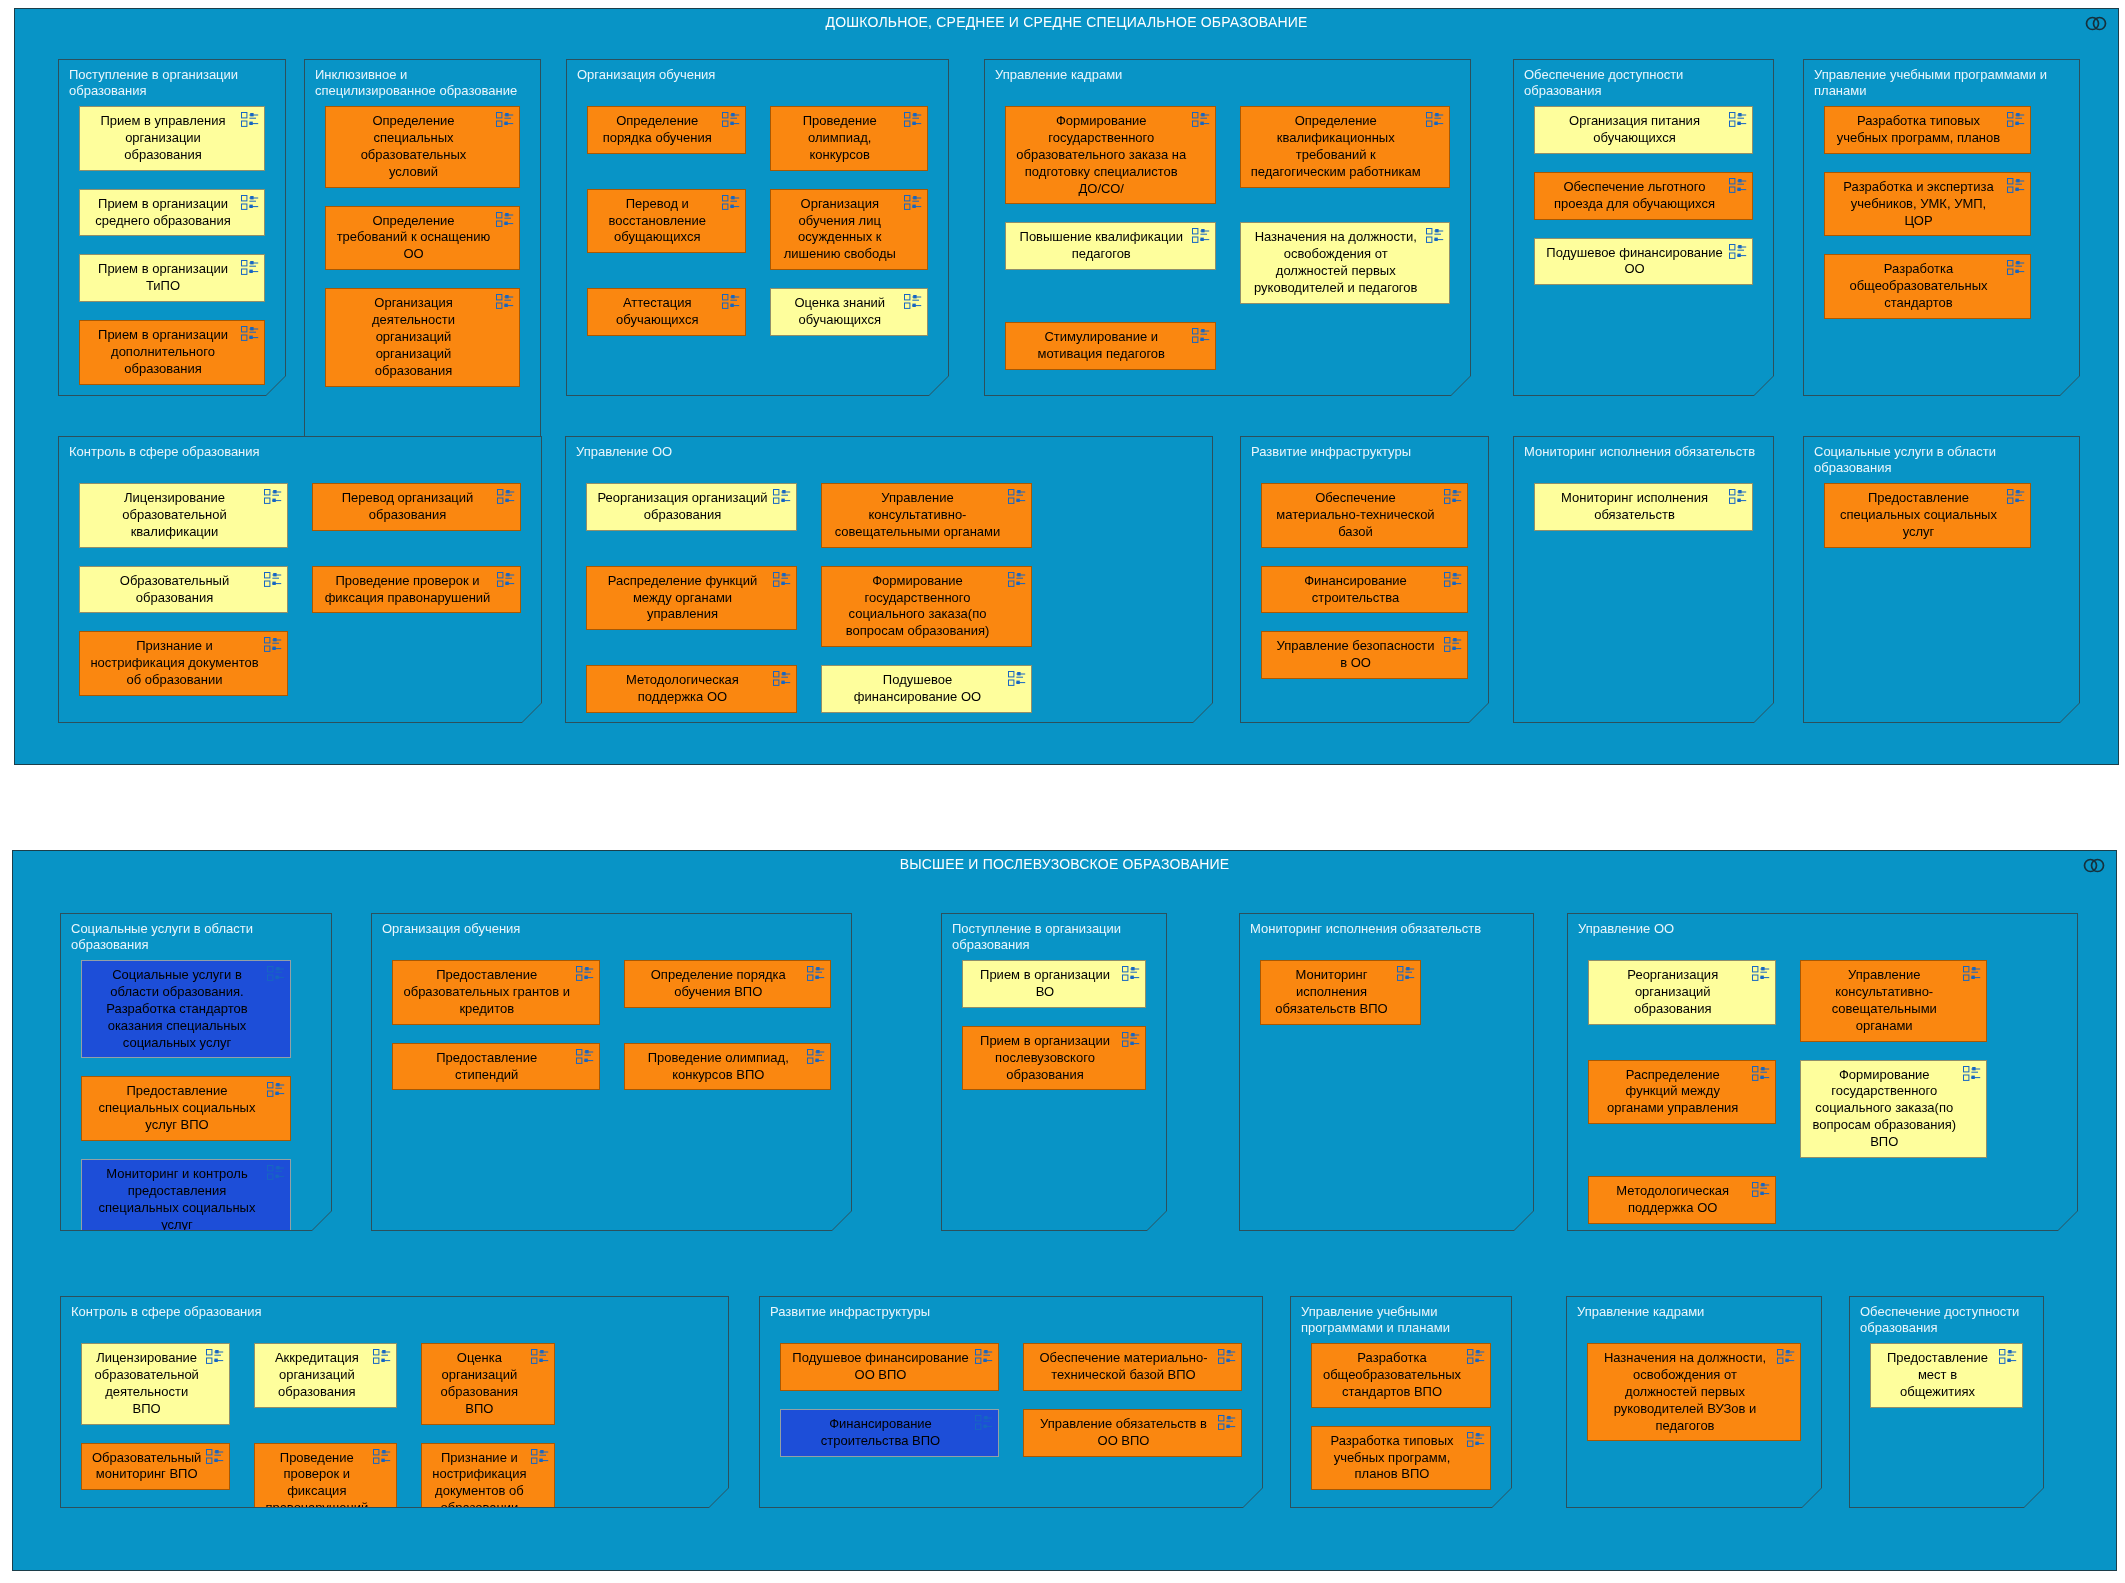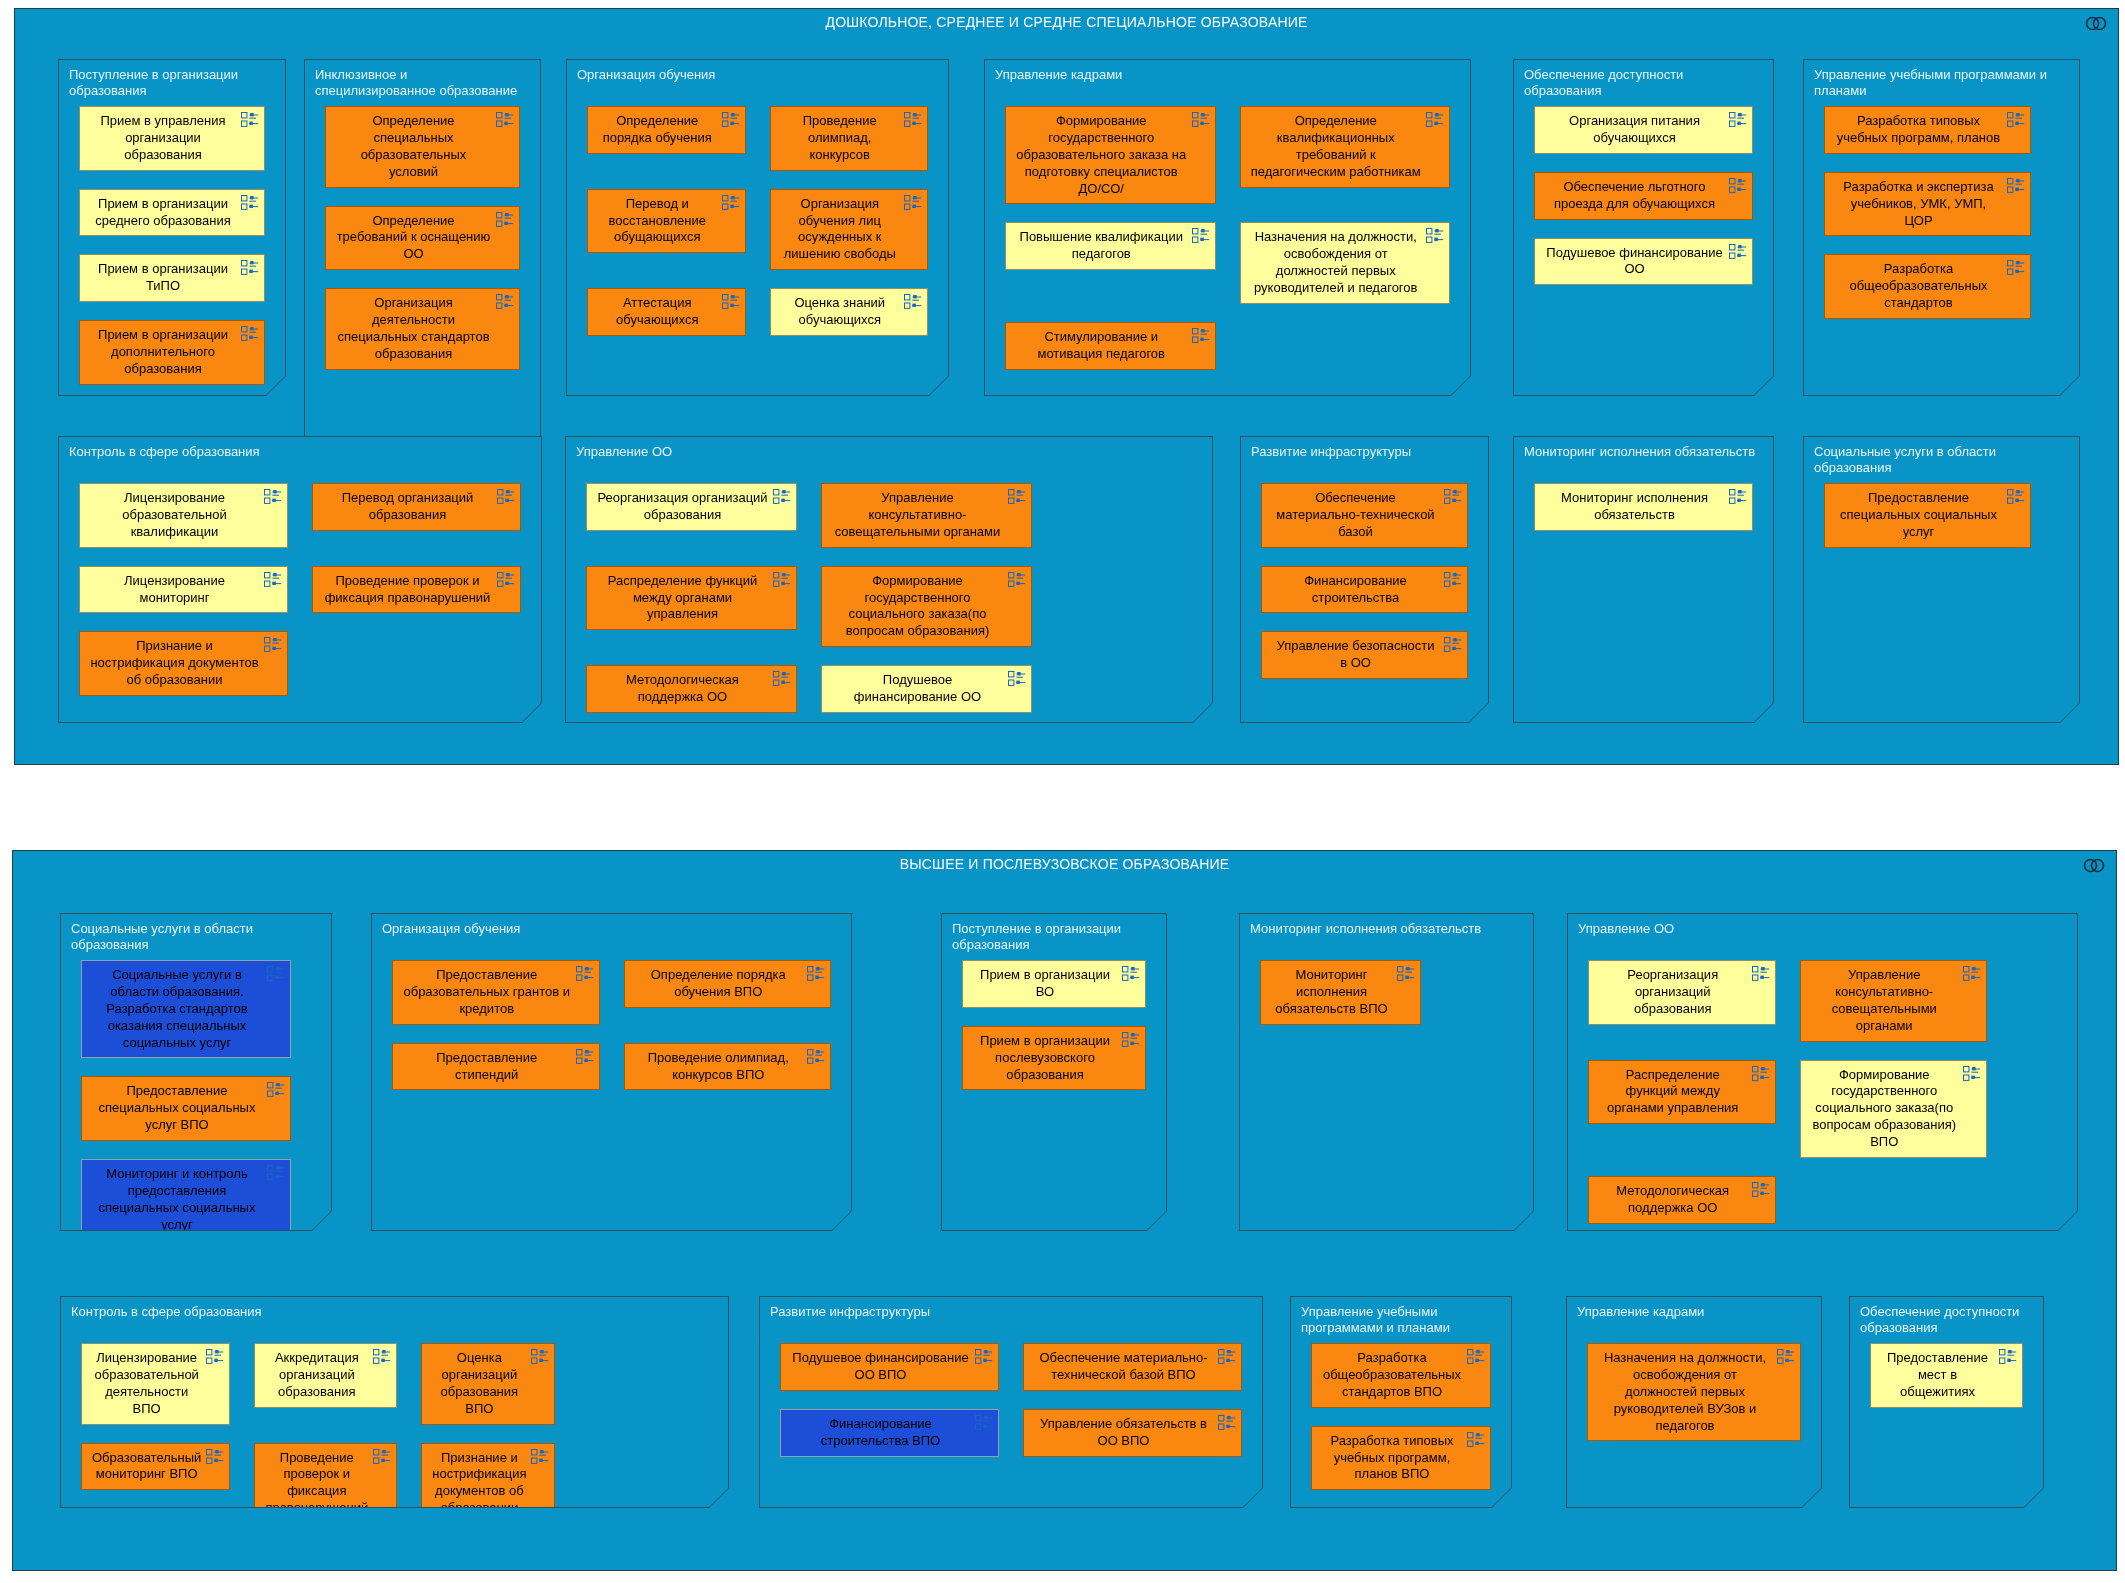--- a/index.html
+++ b/index.html
@@ -135,21 +135,21 @@
                   <rect x="0.5" y="0.5" width="5.4" height="5.4" fill="none" stroke="#1766C2"></rect>
                   <rect x="0.5" y="9" width="5.4" height="5.4" fill="none" stroke="#1766C2"></rect>
                   <rect x="9.2" y="1" width="3.4" height="3.4" fill="#1766C2"></rect>
                   <line x1="8.4" y1="3" x2="17.2" y2="3" stroke="#1766C2"></line>
                   <line x1="8.4" y1="6.2" x2="15" y2="6.2" stroke="#1766C2"></line>
                   <rect x="8.4" y="9.6" width="3.4" height="3.4" fill="#1766C2"></rect>
                   <line x1="8.4" y1="11.6" x2="17.2" y2="11.6" stroke="#1766C2"></line>
                 </svg></span>
             </div>
             <div class="box orange">
-              <span>Организация деятельности специальных стандартов образования</span>
+              <span>Организация деятельности организаций организаций образования</span>
               <span class="box-icon"><svg viewBox="0 0 18 15" width="18" height="15">
                   <rect x="0.5" y="0.5" width="5.4" height="5.4" fill="none" stroke="#1766C2"></rect>
                   <rect x="0.5" y="9" width="5.4" height="5.4" fill="none" stroke="#1766C2"></rect>
                   <rect x="9.2" y="1" width="3.4" height="3.4" fill="#1766C2"></rect>
                   <line x1="8.4" y1="3" x2="17.2" y2="3" stroke="#1766C2"></line>
                   <line x1="8.4" y1="6.2" x2="15" y2="6.2" stroke="#1766C2"></line>
                   <rect x="8.4" y="9.6" width="3.4" height="3.4" fill="#1766C2"></rect>
                   <line x1="8.4" y1="11.6" x2="17.2" y2="11.6" stroke="#1766C2"></line>
                 </svg></span>
             </div>
@@ -410,21 +410,21 @@
                   <rect x="0.5" y="0.5" width="5.4" height="5.4" fill="none" stroke="#1766C2"></rect>
                   <rect x="0.5" y="9" width="5.4" height="5.4" fill="none" stroke="#1766C2"></rect>
                   <rect x="9.2" y="1" width="3.4" height="3.4" fill="#1766C2"></rect>
                   <line x1="8.4" y1="3" x2="17.2" y2="3" stroke="#1766C2"></line>
                   <line x1="8.4" y1="6.2" x2="15" y2="6.2" stroke="#1766C2"></line>
                   <rect x="8.4" y="9.6" width="3.4" height="3.4" fill="#1766C2"></rect>
                   <line x1="8.4" y1="11.6" x2="17.2" y2="11.6" stroke="#1766C2"></line>
                 </svg></span>
             </div>
             <div class="box yellow">
-              <span>Лицензирование мониторинг</span>
+              <span>Образовательный образования</span>
               <span class="box-icon"><svg viewBox="0 0 18 15" width="18" height="15">
                   <rect x="0.5" y="0.5" width="5.4" height="5.4" fill="none" stroke="#1766C2"></rect>
                   <rect x="0.5" y="9" width="5.4" height="5.4" fill="none" stroke="#1766C2"></rect>
                   <rect x="9.2" y="1" width="3.4" height="3.4" fill="#1766C2"></rect>
                   <line x1="8.4" y1="3" x2="17.2" y2="3" stroke="#1766C2"></line>
                   <line x1="8.4" y1="6.2" x2="15" y2="6.2" stroke="#1766C2"></line>
                   <rect x="8.4" y="9.6" width="3.4" height="3.4" fill="#1766C2"></rect>
                   <line x1="8.4" y1="11.6" x2="17.2" y2="11.6" stroke="#1766C2"></line>
                 </svg></span>
             </div>

